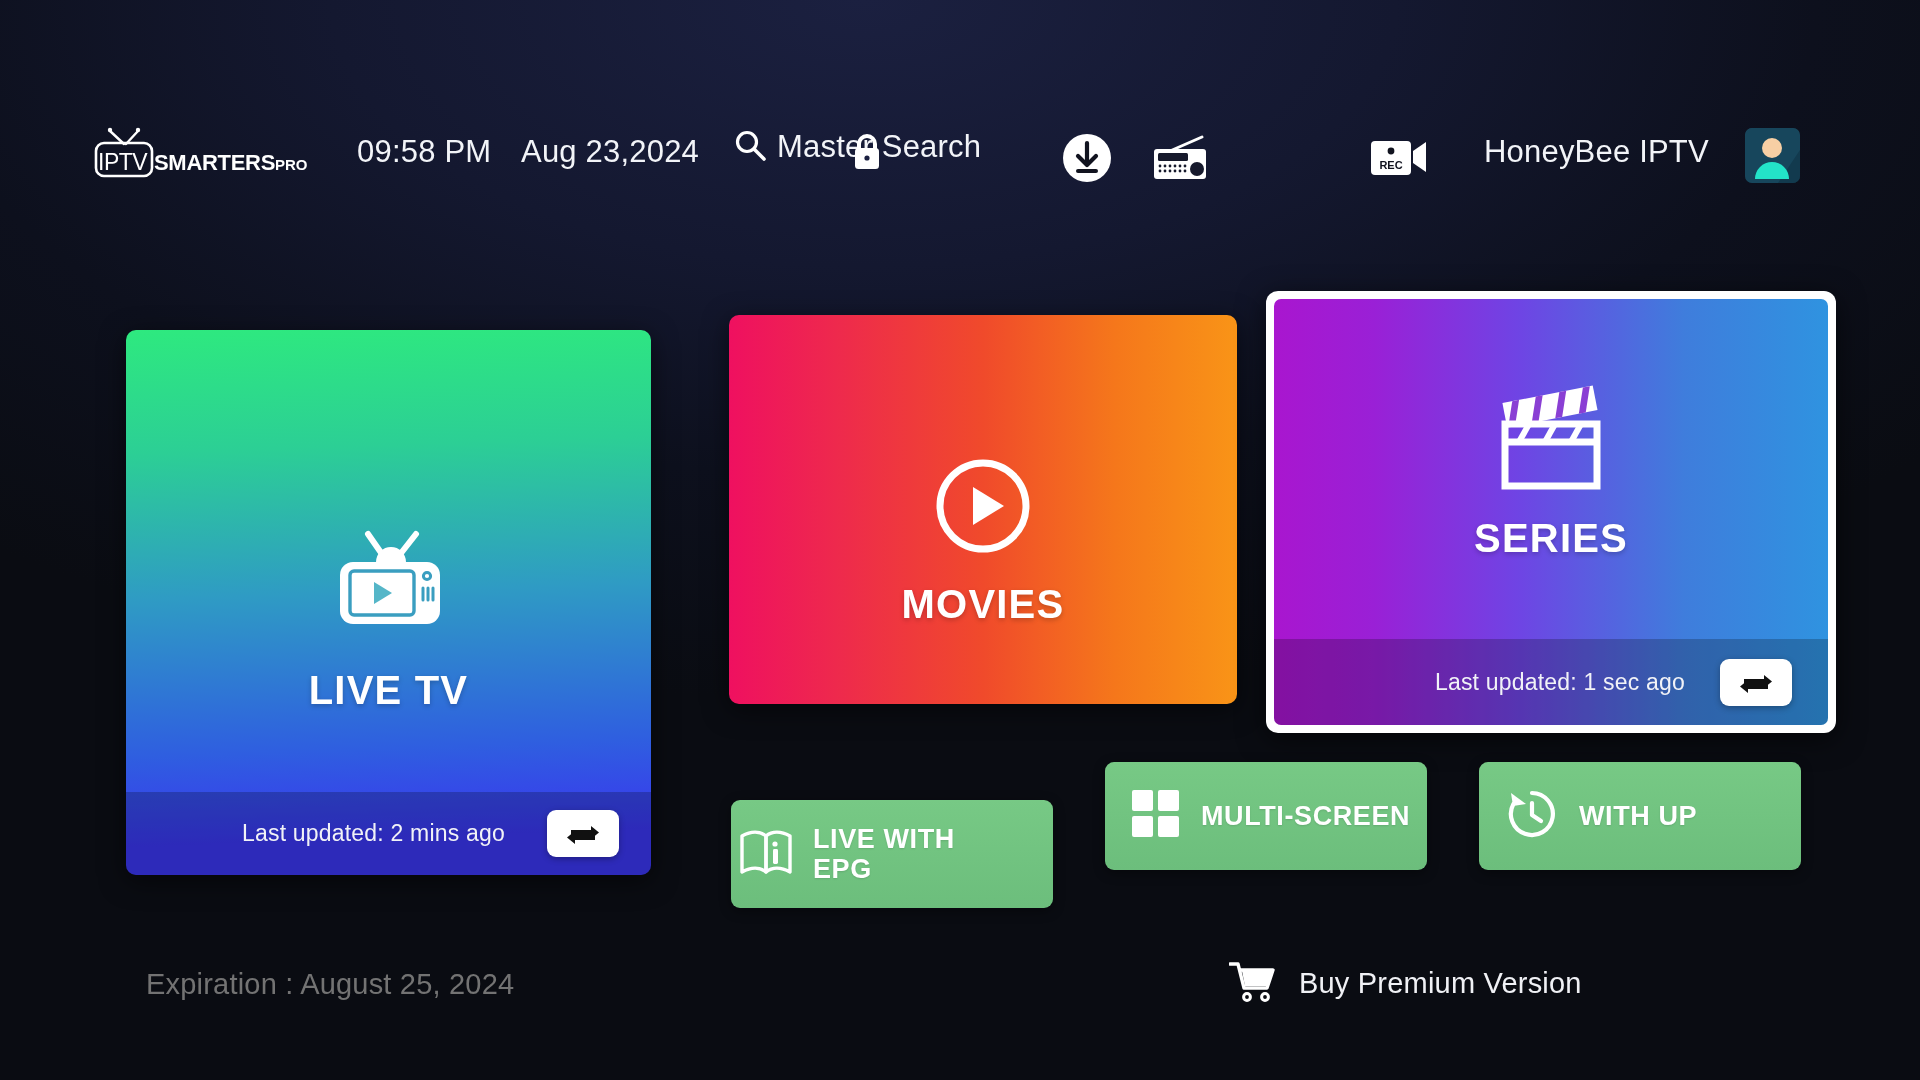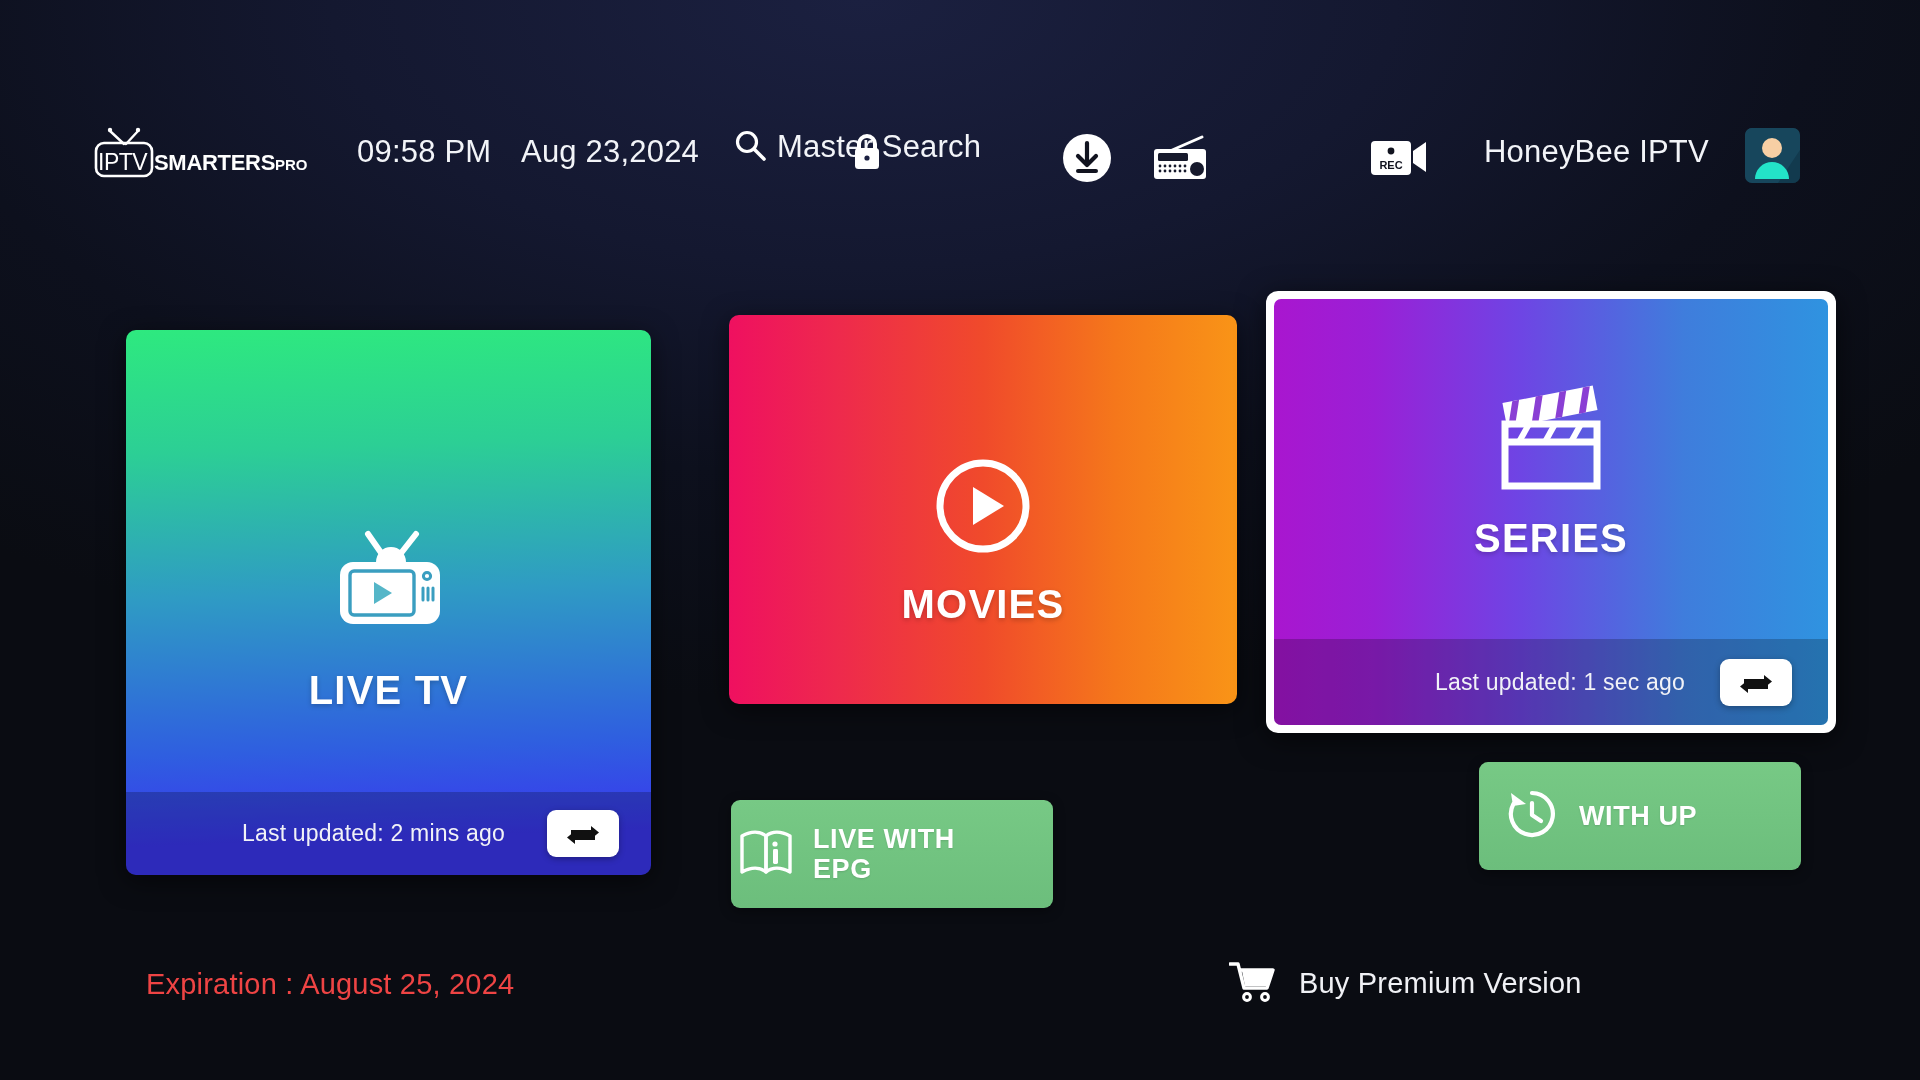--- a/index.html
+++ b/index.html
@@ -107,21 +107,21 @@
   }
   .gbtn-label{
     font-size:27px; font-weight:700; color:#fff; letter-spacing:.6px;
     margin-left:20px; line-height:1.12; text-shadow:0 1px 2px rgba(0,0,0,.12);
   }
   #btn-epg{ left:731px; top:800px; width:322px;padding-left:8px; }
   #btn-multi{ left:1105px; top:762px; width:322px; }
   #btn-catchup{ left:1479px; top:762px; width:322px; }
 
   
-  .expiration{ position:absolute; left:146px; top:968px; font-size:29px; color:#ef4444; letter-spacing:.2px; }
+  .expiration{ position:absolute; left:146px; top:968px; font-size:29px; color:#737373; letter-spacing:.2px; }
   .buy-group{ position:absolute; left:1229px; top:960px; display:flex; align-items:center;justify-content:flex-end; }
   .buy-label{ font-size:29px; color:#f0f1f5; margin-left:24px; letter-spacing:.2px; }
 </style>
 </head>
 <body>
 
 <div class="logo-wrap">
   <svg class="logo-svg" width="230" height="60" viewBox="0 0 230 60">
     <path d="M22 13 L36 26 M50 13 L38 26" stroke="#fff" stroke-width="2.4" fill="none" stroke-linecap="round"></path>
     <circle cx="22" cy="12" r="2.2" fill="#fff"></circle>
@@ -291,20 +291,31 @@
       <svg width="54" height="48" viewBox="0 0 54 48">
         <path d="M3 8 C12 3 21 3 27 8 V44 C21 39 12 39 3 44 Z" fill="none" stroke="#fff" stroke-width="3.4" stroke-linejoin="round"></path>
         <path d="M51 8 C42 3 33 3 27 8 V44 C33 39 42 39 51 44 Z" fill="none" stroke="#fff" stroke-width="3.4" stroke-linejoin="round"></path>
         <circle cx="36" cy="16" r="2.6" fill="#fff"></circle>
         <rect x="34" y="21" width="5" height="15" rx="1.4" fill="#fff"></rect>
       </svg>
     </span>
     <span class="gbtn-label"><span>LIVE WITH</span><br><span>EPG</span></span>
   </div>
 
+  <div class="gbtn" id="btn-multi">
+    <span>
+      <svg width="50" height="50" viewBox="0 0 50 50">
+        <rect x="1" y="1" width="21" height="21" rx="2" fill="#fff"></rect>
+        <rect x="27" y="1" width="21" height="21" rx="2" fill="#fff"></rect>
+        <rect x="1" y="27" width="21" height="21" rx="2" fill="#fff"></rect>
+        <rect x="27" y="27" width="21" height="21" rx="2" fill="#fff"></rect>
+      </svg>
+    </span>
+    <span class="gbtn-label">MULTI-SCREEN</span>
+  </div>
 
   <div class="gbtn" id="btn-catchup">
     <span>
       <svg width="54" height="54" viewBox="0 0 54 54">
         <path d="M27 6 a21 21 0 1 1 -18.6 11" fill="none" stroke="#fff" stroke-width="4.2" stroke-linecap="round"></path>
         <path d="M6 6 L8 19 L21 17 Z" fill="#fff"></path>
         <path d="M27 16 V28 L36 34" fill="none" stroke="#fff" stroke-width="4.2" stroke-linecap="round" stroke-linejoin="round"></path>
       </svg>
     </span>
     <span class="gbtn-label">WITH UP</span>

